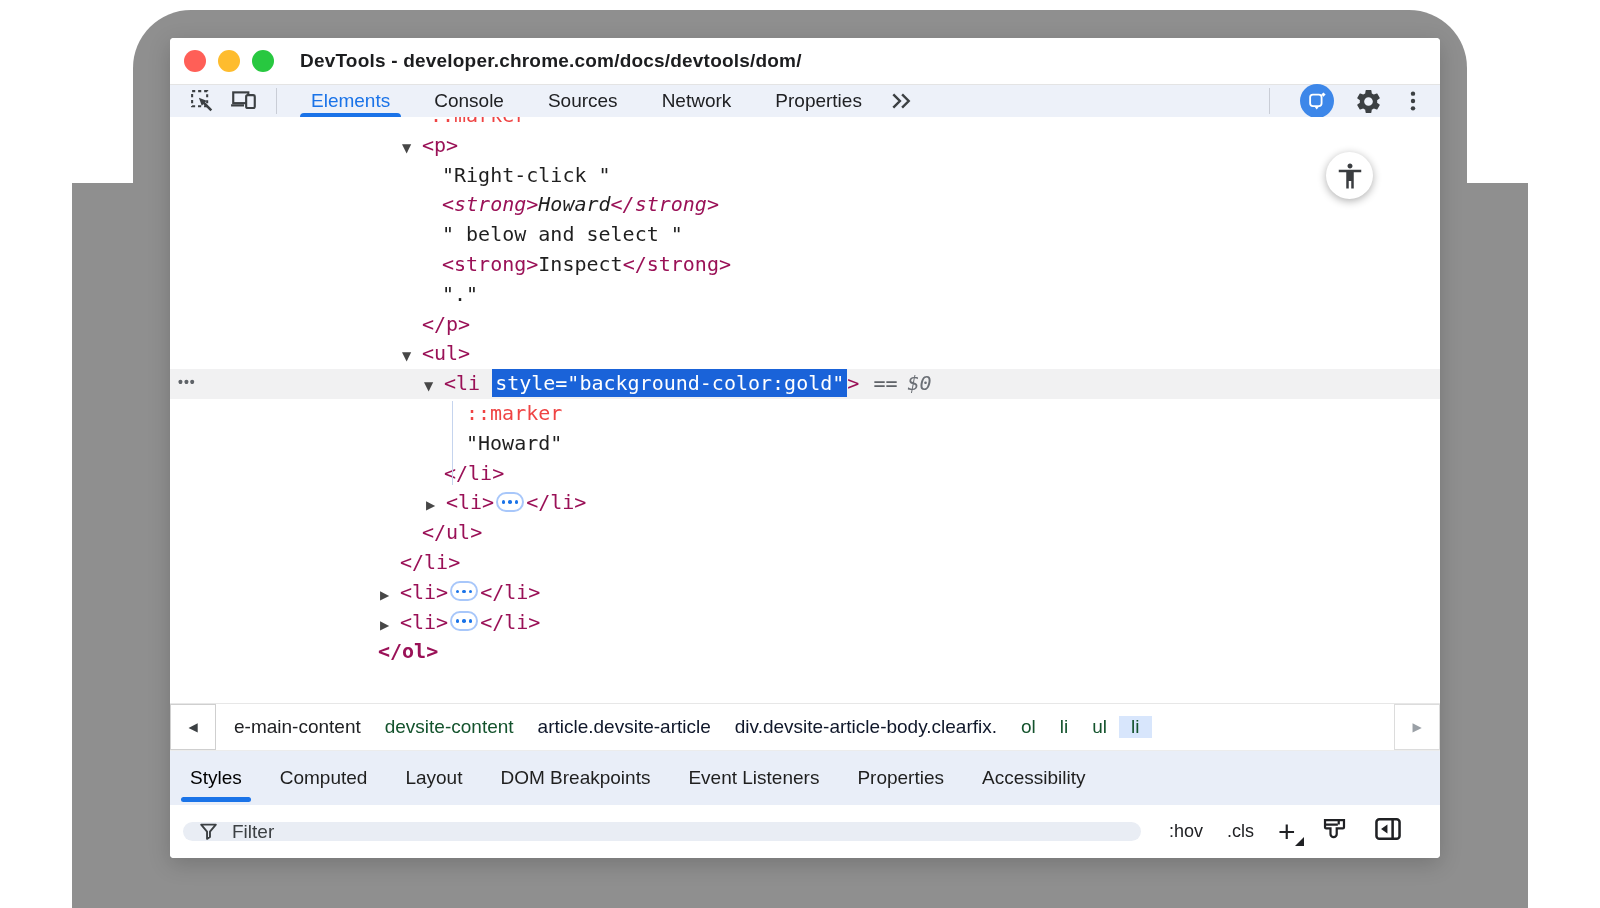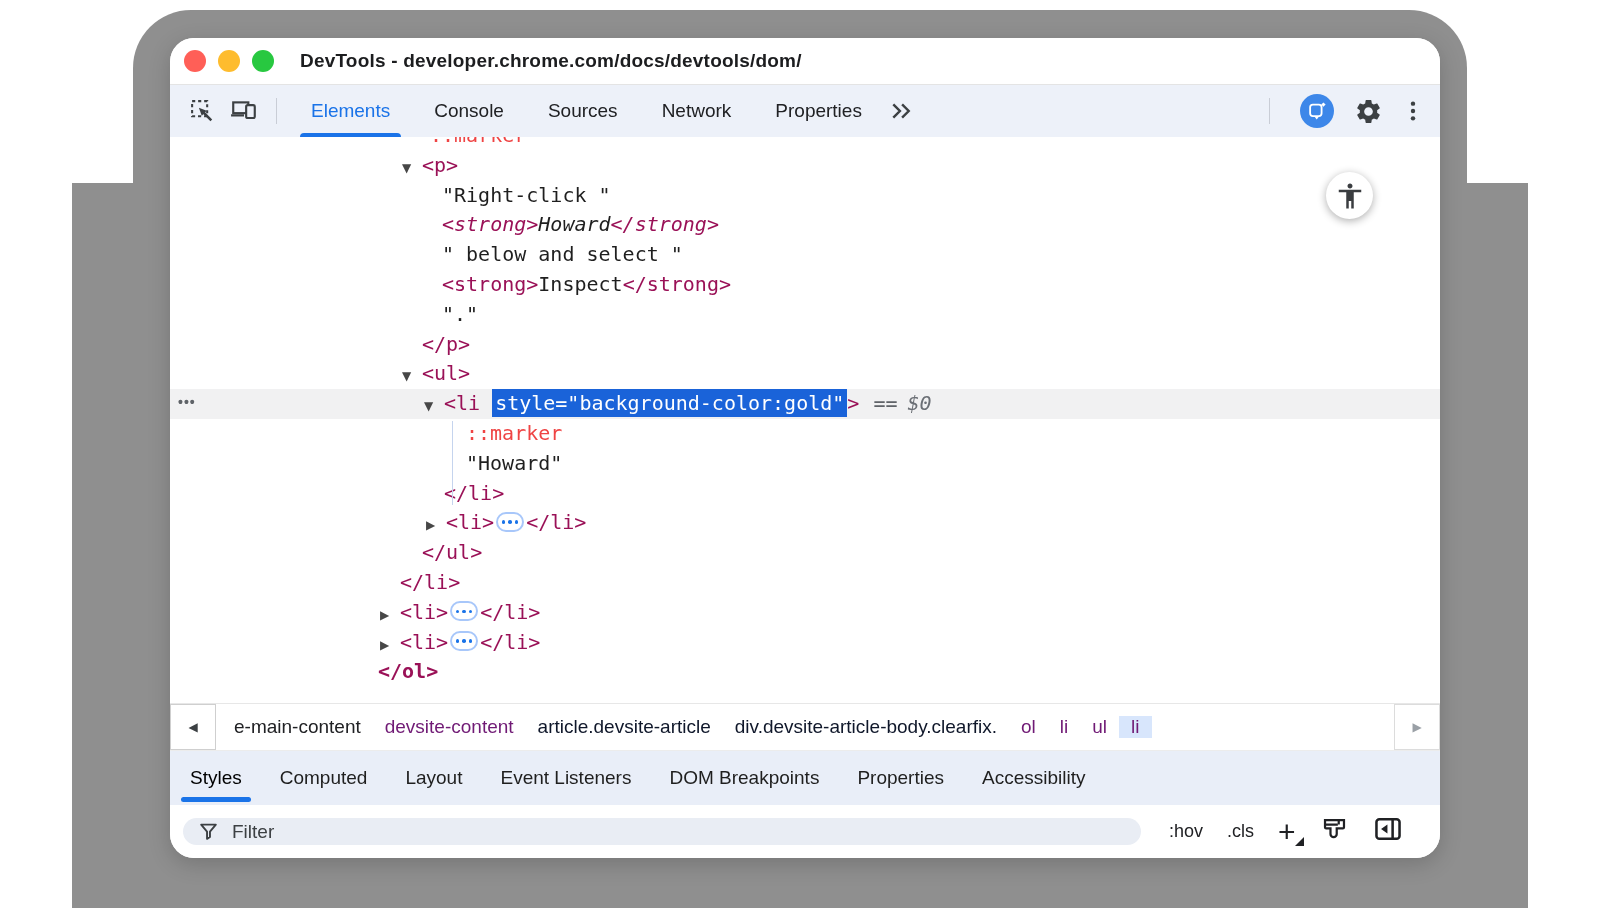--- a/index.html
+++ b/index.html
@@ -5,32 +5,32 @@
   * { box-sizing: border-box; margin: 0; padding: 0; }
   html,body { width:1600px; height:908px; background:#fff; font-family:"Liberation Sans", sans-serif; overflow:hidden; }
   .stage { position:relative; width:1600px; height:908px; }
 
   
   .frame-top  { position:absolute; left:133px; top:10px;  width:1334px; height:898px; background:#8f8f8f; border-radius:58px 58px 0 0; }
   .frame-wide { position:absolute; left:72px;  top:183px; width:1456px; height:725px; background:#8f8f8f; }
 
   
   .win { position:absolute; left:170px; top:38px; width:1270px; height:820px; background:#fff;
-         border-radius:24px; overflow:hidden; display:flex; flex-direction:column;
+         border-radius:4px; overflow:hidden; display:flex; flex-direction:column;
          box-shadow:0 6px 22px rgba(0,0,0,.18); }
 
   
   .titlebar { flex:none; height:47px; background:#fff; border-bottom:1px solid #e4e4e4;
               display:flex; align-items:center; padding-left:14px; }
   .tl { width:22px; height:22px; border-radius:50%; margin-right:12px; flex:none; }
   .tl.red{background:#ff5f57}.tl.yellow{background:#febc2e}.tl.green{background:#28c840}
   .win-title { margin-left:14px; font-size:19px; font-weight:700; color:#1c1d1f; letter-spacing:.2px; }
 
   
-  .toolbar { flex:none; height:52px; background:#edf1f9; display:flex; align-items:stretch; padding:0 16px; }
+  .toolbar { flex:none; height:32px; background:#edf1f9; display:flex; align-items:stretch; padding:0 16px; }
   .tb-icon { align-self:center; width:32px; height:32px; display:flex; align-items:center; justify-content:center; margin-right:10px; }
   .tb-divider { align-self:center; width:1px; height:26px; background:#c9cdd6; margin:0 12px 0 6px; flex:none; }
   .tb-tabs { display:flex; align-items:stretch; }
   .tb-tab { display:flex; align-items:center; padding:0 22px; font-size:19px; color:#202124; position:relative; cursor:default; }
   .tb-tab.active { color:#1a73e8; }
   .tb-tab.active::after { content:""; position:absolute; left:11px; right:11px; bottom:0; height:4px;
                           border-radius:4px 4px 0 0; background:#1a73e8; }
   .tb-more { align-self:center; margin-left:4px; display:flex; }
   .tb-right { margin-left:auto; display:flex; align-items:center; gap:18px; }
   .ai-badge { width:34px; height:34px; border-radius:50%; background:#3d87e9; display:flex; align-items:center; justify-content:center; }
@@ -60,34 +60,34 @@
               background:#fff; box-shadow:0 2px 8px rgba(0,0,0,.32); display:flex; align-items:center; justify-content:center; }
 
   
   .crumbbar { flex:none; height:47px; border-top:1px solid #e7e7e7; background:#fff;
               display:flex; align-items:stretch; font-size:19px; }
   .crumb-nav { flex:none; width:46px; border:1px solid #cfcfcf; background:#fff;
                display:flex; align-items:center; justify-content:center; font-size:12px; color:#3c4043; }
   .crumb-nav.right { margin-left:auto; color:#9aa0a6; border-color:#dcdcdc; }
   .crumbs { display:flex; align-items:center; padding-left:6px; overflow:hidden; white-space:nowrap; }
   .crumb { display:flex; align-items:center; padding:0 12px; }
-  .crumb.dark{ color:#202124 } .crumb.maroon{ color:#701a75 } .crumb.orange{ color:#0f172a }
+  .crumb.dark{ color:#202124 } .crumb.maroon{ color:#14532d } .crumb.orange{ color:#0f172a }
   .crumb.selected { background:#d8e6fc; }
 
   
   .tabsbar { flex:none; height:55px; background:#e9eef8; border-top:1px solid #ececec;
              display:flex; align-items:stretch; padding-left:20px; gap:38px; font-size:19px; }
   .ptab { display:flex; align-items:center; color:#1f1f1f; position:relative; }
   .ptab.active { color:#000000; }
   .ptab.active::after { content:""; position:absolute; left:-9px; right:-9px; bottom:3px; height:5px;
                         border-radius:4px; background:#1a73e8; }
 
   
   .filterbar { flex:none; height:53px; background:#fff; display:flex; align-items:center; padding:0 20px 0 13px; }
-  .filter-pill { flex:1; max-width:958px; height:27px; background:#e9edf4; border-radius:18px;
+  .filter-pill { flex:1; max-width:958px; height:19px; background:#e9edf4; border-radius:18px;
                  display:flex; align-items:center; padding:0 15px; gap:13px; color:#3c4043; font-size:19px; }
   .filter-controls { display:flex; align-items:center; gap:24px; margin-left:28px; font-size:18px; color:#202124; }
   .plus-wrap { position:relative; display:flex; align-items:center; }
   .plus-glyph { font-size:30px; line-height:1; color:#202124; font-weight:400; }
   .plus-corner { position:absolute; right:-8px; bottom:1px; }
 </style>
 </head>
 <body>
 
 <div class="stage">
@@ -198,22 +198,22 @@
           <span class="crumb maroon">ul</span>
           <span class="crumb maroon selected">li</span>
         </div>
       <span class="crumb-nav right">▶</span>
     </div>
 
     <div class="tabsbar" id="ptabs">
         <div class="ptab active">Styles</div>
         <div class="ptab">Computed</div>
         <div class="ptab">Layout</div>
+        <div class="ptab">DOM Breakpoints</div>
         <div class="ptab">Event Listeners</div>
-        <div class="ptab">DOM Breakpoints</div>
         <div class="ptab">Properties</div>
         <div class="ptab">Accessibility</div>
       </div>
 
     <div class="filterbar">
       <div class="filter-pill">
         <svg width="21" height="21" viewBox="0 0 20 20">
           <path d="M3 3.5 h14 l-5.6 6.6 v5.2 l-2.8 1.7 v-6.9 z" fill="none" stroke="#3c4043" stroke-width="1.8" stroke-linejoin="round"></path>
         </svg>
         <span>Filter</span>

